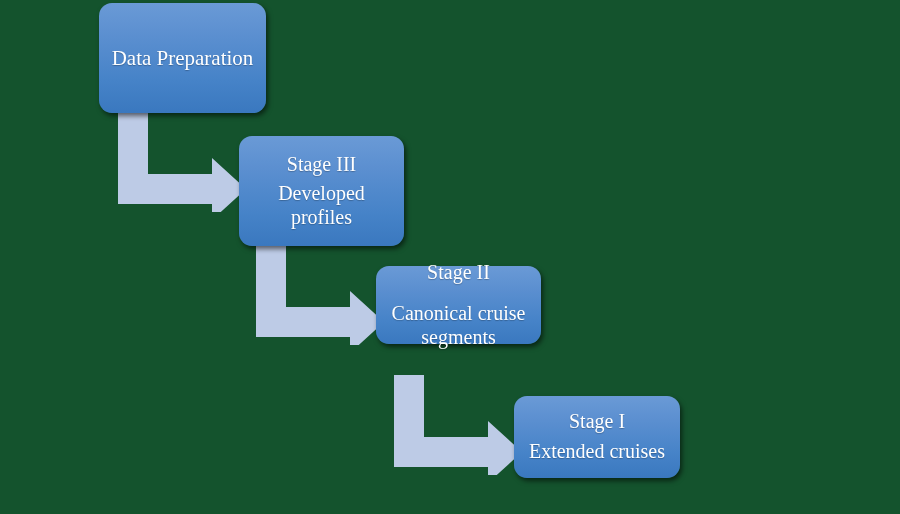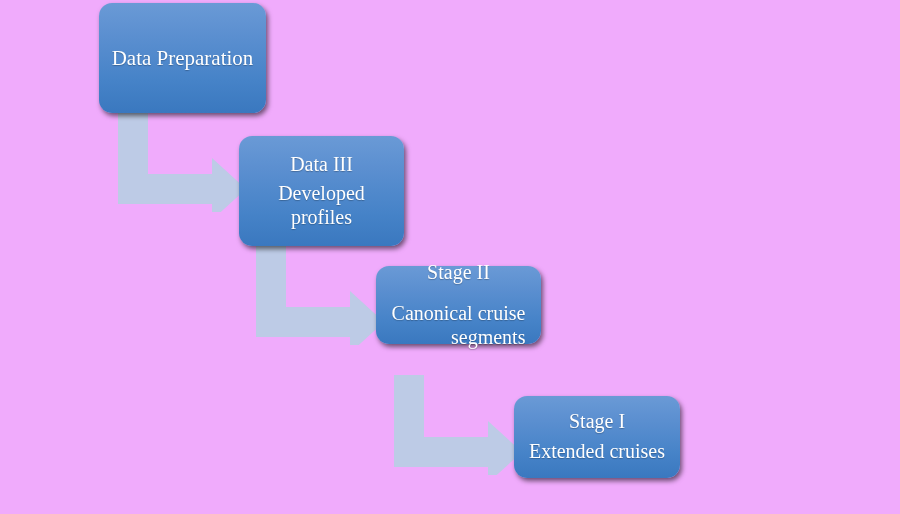--- a/index.html
+++ b/index.html
@@ -10,21 +10,21 @@
   body {
     width: 900px;
     height: 514px;
     font-family: "Liberation Serif", "DejaVu Serif", serif;
     overflow: hidden;
   }
   #canvas {
     position: relative;
     width: 900px;
     height: 514px;
-    background: #f0abfc;
+    background: #14532d;
   }
   .node {
     position: absolute;
     border-radius: 13px;
     background: linear-gradient(to bottom, #6a9ad6 0%, #5b8fd0 30%, #4683c8 70%, #3a78bf 100%);
     box-shadow: 2px 3px 5px rgba(0,0,0,0.55);
     display: flex;
     flex-direction: column;
     align-items: center;
     justify-content: center;
@@ -65,26 +65,26 @@
     </div>
     <div class="connector" style="left: 394px; top: 375px; width: 128px; height: 100px;">
       <svg width="128" height="100" viewBox="0 0 128 100">
         <polygon points="0,0 30,0 30,62 94,62 94,46 128,77 94,108 94,92 0,92" fill="#bdcbe6"></polygon>
       </svg>
     </div>
     <div class="node" style="left: 99px; top: 3px; width: 167px; height: 110px;">
       <div class="node-line single-line">Data Preparation</div>
     </div>
     <div class="node" style="left: 239px; top: 136px; width: 165px; height: 110px;">
-      <div class="node-line title-line">Data III</div>
+      <div class="node-line title-line">Stage III</div>
       <div class="node-line sub-line" style="margin-top: 6px;">Developed
 profiles</div>
     </div>
     <div class="node" style="left: 376px; top: 266px; width: 165px; height: 78px;">
       <div class="node-line title-line">Stage II</div>
-      <div class="node-line sub-line" style="margin-top: 18px; text-align: right;">Canonical cruise
+      <div class="node-line sub-line" style="margin-top: 18px;">Canonical cruise
 segments</div>
     </div>
     <div class="node" style="left: 514px; top: 396px; width: 166px; height: 82px;">
       <div class="node-line title-line">Stage I</div>
       <div class="node-line sub-line" style="margin-top: 6px;">Extended cruises</div>
     </div>
   </div>
 
 </body></html>

